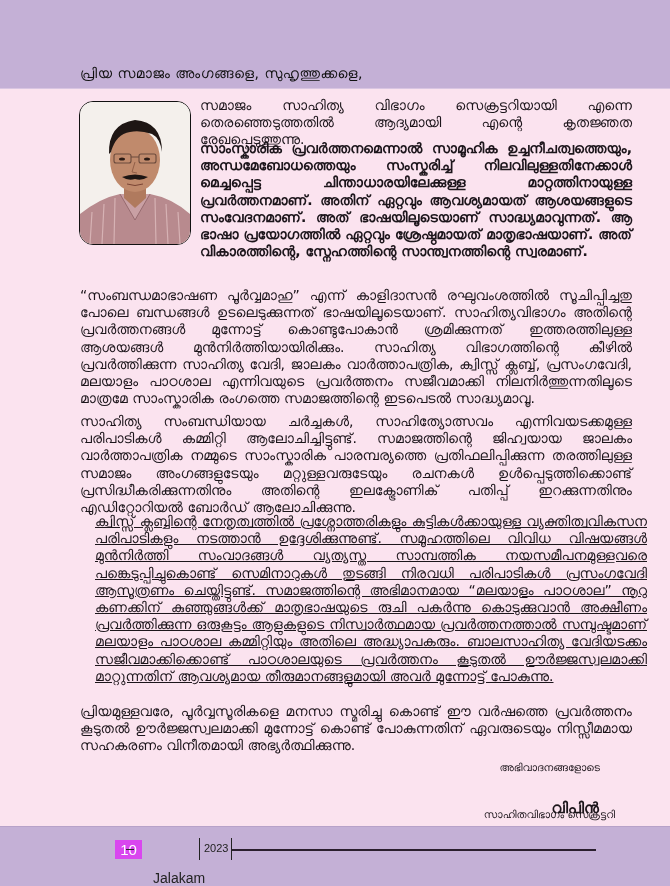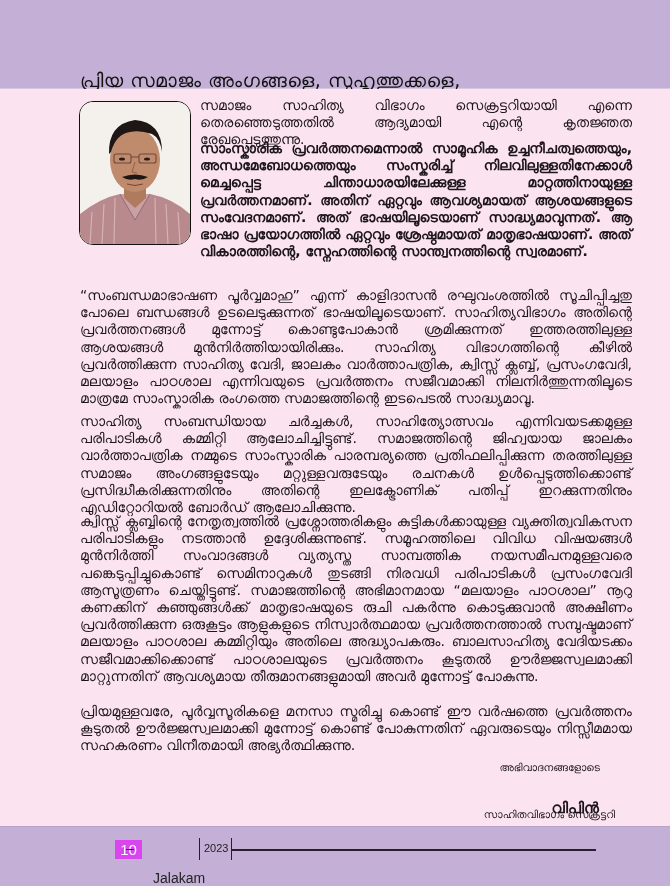--- a/index.html
+++ b/index.html
@@ -20,21 +20,21 @@
       left: 0; top: 0;
       width: 670px;
       height: 88px;
       background: #c4b0d6;
       border-bottom: 1px solid #d9c6e2;
     }
     .page-title {
       position: absolute;
       left: 80px;
       top: 56px;
-      font-size: 19px;
+      font-size: 14px;
       font-weight: normal;
       letter-spacing: 0.5px;
       color: #111;
       white-space: nowrap;
     }
     .content {
       position: absolute;
       left: 0; top: 89px;
       width: 670px;
       height: 737px;
@@ -57,21 +57,21 @@
       font-size: 14px;
       line-height: 17.2px;
       text-align: justify;
       color: #1c151b;
       margin: 0;
     }
     .p1 { left: 200px; top: 97px;  width: 432px; }
     .p2 { left: 200px; top: 140px; width: 432px; font-weight: bold; }
     .p3 { left: 80px;  top: 281px; width: 552px; margin-top: 6px; }
     .p4 { left: 80px;  top: 413px; width: 552px; }
-    .p5 { left: 80px;  top: 513px; width: 552px; }
+    .p5 { left: 95px;  top: 513px; width: 552px; text-decoration: underline; }
     .p6 { left: 80px;  top: 703px; width: 552px; }
     .sign {
       position: absolute;
       right: 58px;
       text-align: center;
       white-space: nowrap;
       color: #1c151b;
     }
     .sign-greeting { top: 761px; font-size: 10.5px; right: 70px; }
     .sign-name { top: 777px; font-size: 15px; font-weight: bold; right: 71px; margin-top: 22px; }

